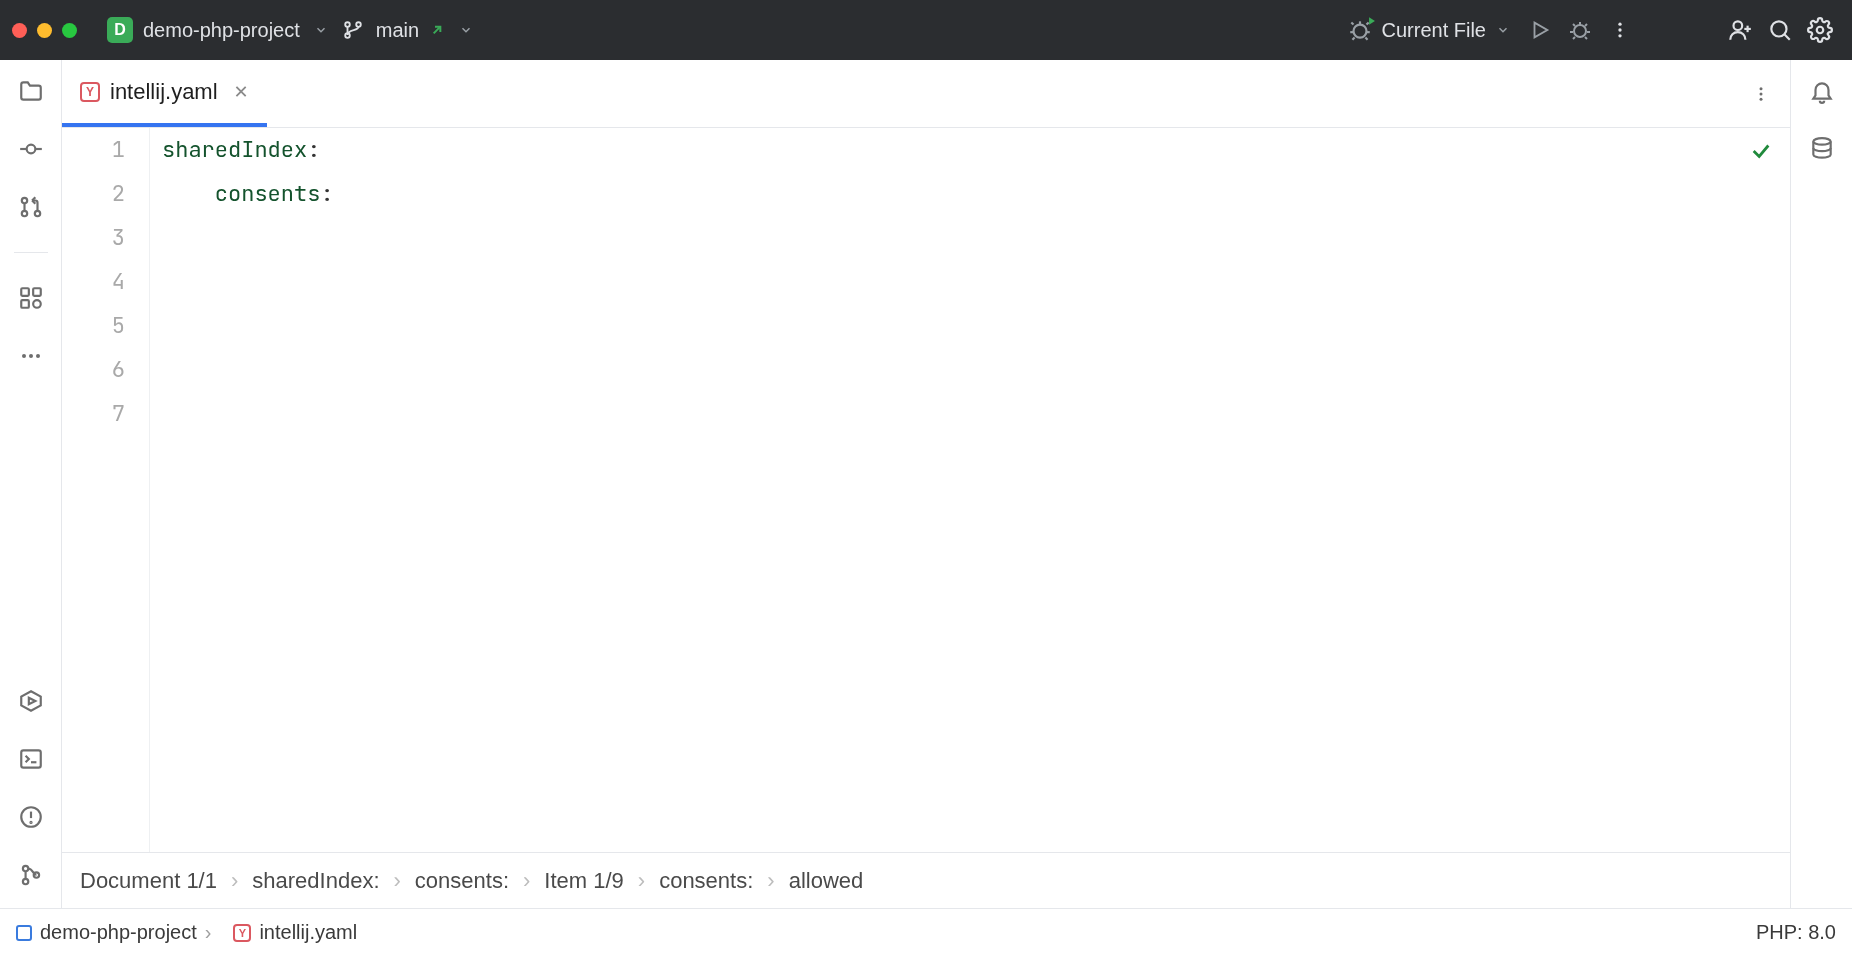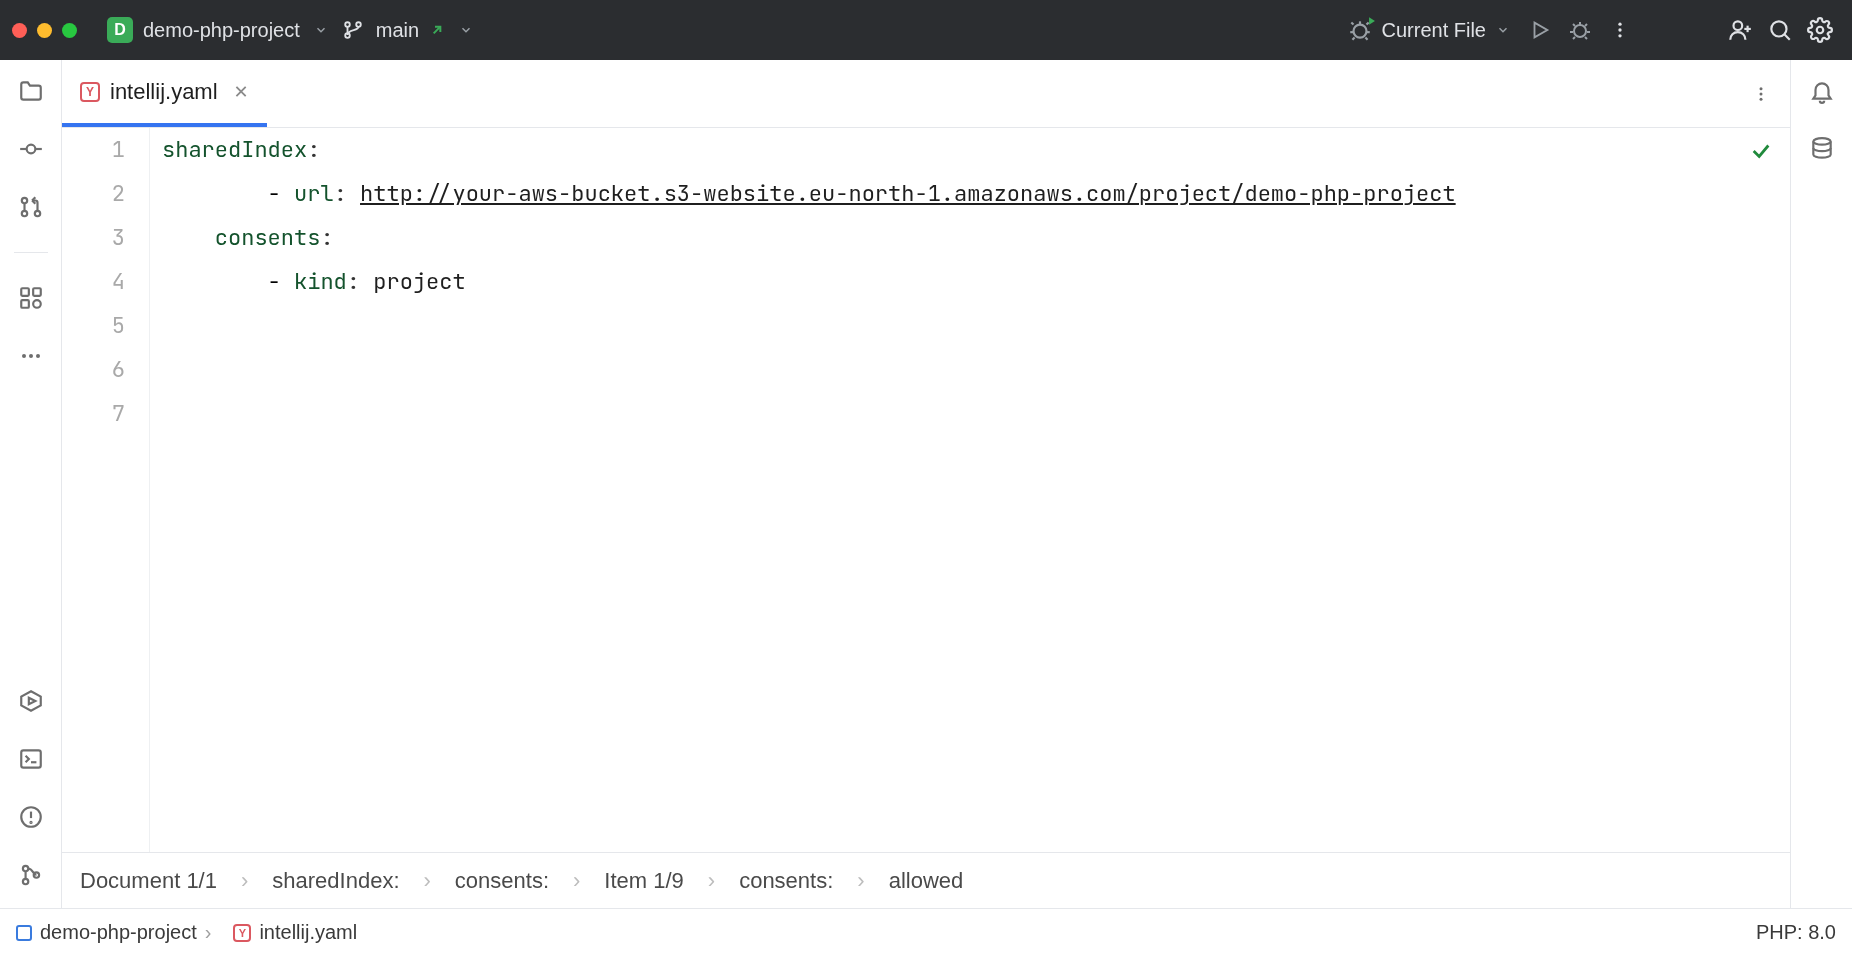--- a/index.html
+++ b/index.html
@@ -45,21 +45,21 @@
 .gutter-col .ln { height: 44px; line-height: 44px; }
 .code-col { flex: 1; position: relative; }
 .code-col .ln { height: 44px; line-height: 44px; white-space: pre; padding-left: 12px; }
 .code-col .ln.current { background: #f2f6fc; }
 .key { color: #14532d; }
 .punct { color: #333; }
 .val { color: #1f1f1f; }
 .link { color: #1f1f1f; text-decoration: underline; }
 .inspect-ok { position: absolute; top: 12px; right: 18px; color: #208a3c; }
 
-.crumbbar { height: 56px; border-top: 1px solid #e5e7eb; display: flex; align-items: center; padding: 0 18px; gap: 24px; color: #4a4a4a; font-size: 22px; }
+.crumbbar { height: 56px; border-top: 1px solid #e5e7eb; display: flex; align-items: center; padding: 0 18px; gap: 14px; color: #4a4a4a; font-size: 22px; }
 .crumbbar .sep { color: #bdbdbd; }
 
 
 .statusbar { height: 48px; border-top: 1px solid #e5e7eb; display: flex; align-items: center; padding: 0 16px; font-size: 20px; color: #3a3a3a; }
 .statusbar .proj-ico { width: 16px; height: 16px; border: 2px solid #3a7bde; border-radius: 3px; margin-right: 8px; }
 .statusbar .file-ico { width: 18px; height: 18px; border: 2px solid #db5860; border-radius: 4px; display: inline-flex; align-items: center; justify-content: center; color: #db5860; font-size: 11px; font-weight: 700; margin: 0 8px 0 14px; }
 .statusbar .chev { color: #9e9e9e; margin: 0 8px; }
 .statusbar .right { margin-left: auto; }
 
 svg { display: block; }
@@ -276,23 +276,21 @@
           <div class="ln">6</div>
           <div class="ln">7</div>
         </div>
       <div class="code-col" id="code">
         <span class="inspect-ok">
           <svg width="22" height="22" viewBox="0 0 24 24" fill="none" stroke="currentColor" stroke-width="3">
               <polyline points="4 12 10 18 20 6"></polyline>
             </svg>
         </span>
       <div class="ln"><span class="key">sharedIndex</span><span class="punct">:</span></div>
-          <div class="ln">        - <span class="key">url</span><span class="punct">: </span><span class="link">http://your-aws-bucket.s3-website.eu-north-1.amazonaws.com/project/demo-php-project</span></div>
           <div class="ln">    <span class="key">consents</span><span class="punct">:</span></div>
-          <div class="ln">        - <span class="key">kind</span><span class="punct">: </span><span class="val">project</span></div>
           <div class="ln"></div>
         </div>
     </div>
 
     <div class="crumbbar" id="crumbs">
         <span>Document 1/1</span>
         <span class="sep">›</span>
         <span>sharedIndex:</span>
         <span class="sep">›</span>
         <span>consents:</span>

